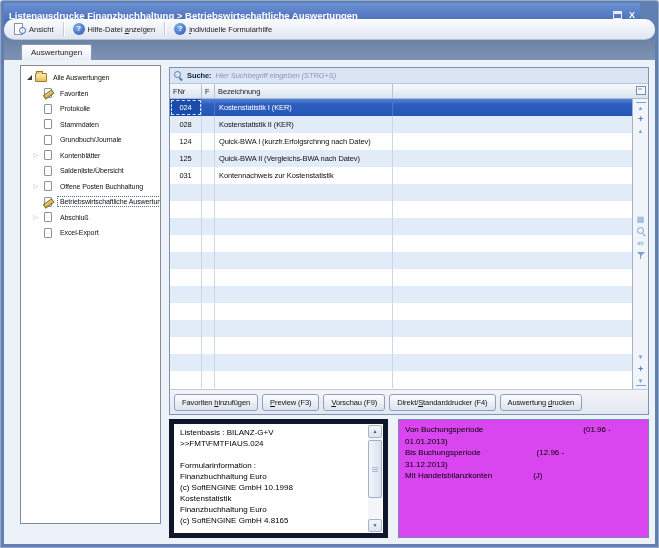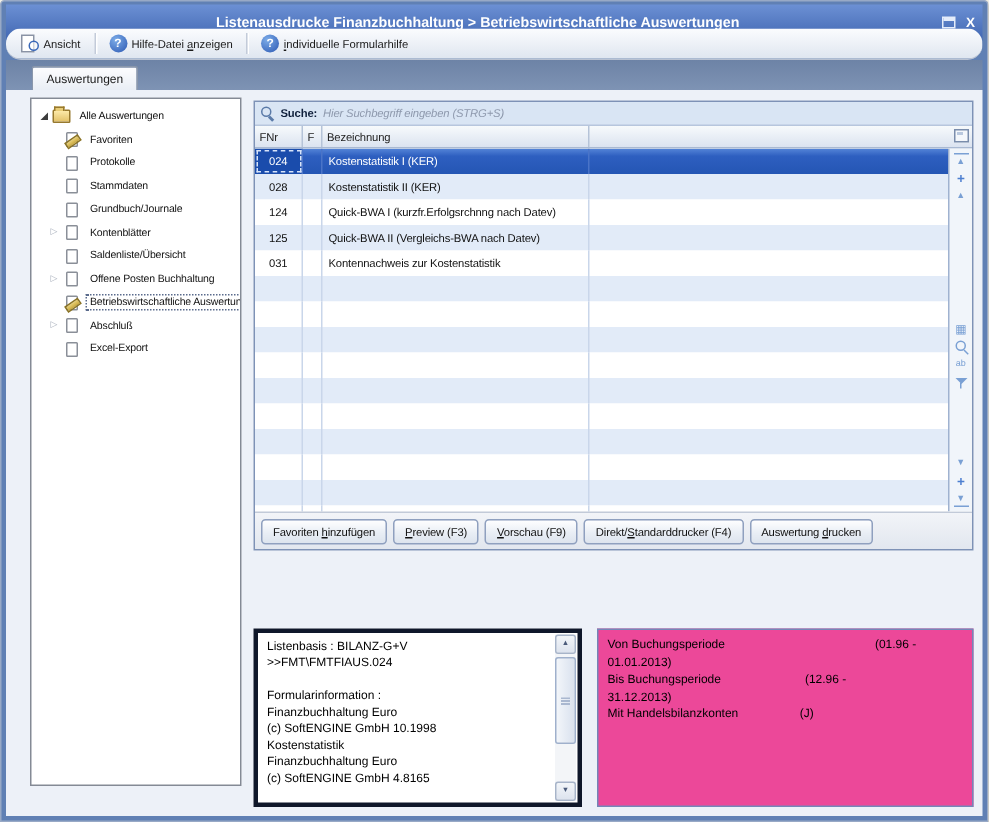--- a/index.html
+++ b/index.html
@@ -1,22 +1,22 @@
 <!DOCTYPE html>
 <html><head>
 <meta charset="utf-8">
 <style>
   html,body{margin:0;padding:0;background:#f4f1e6;font-family:"Liberation Sans",sans-serif;}
   *{box-sizing:border-box;}
   .window{position:relative;width:659px;height:548px;background:#6080b4;border:1px solid #98a9c6;
           border-radius:3px 3px 0 0;box-shadow:2px 3px 3px rgba(160,150,120,.65);overflow:hidden;}
   
-  .titlebar{position:absolute;left:3px;top:2px;right:3px;height:16px;
+  .titlebar{position:absolute;left:3px;top:2px;right:18px;height:16px;
             background:linear-gradient(#6c90d4,#4167b2);display:flex;align-items:center;
-            color:#fff;font-size:9.5px;font-weight:bold;padding:12px 5px;text-align:center;}
+            color:#fff;font-size:9.5px;font-weight:bold;padding:12px 5px;}
   .title-text{flex:1;white-space:nowrap;overflow:hidden;}
   .tb-controls{display:flex;align-items:center;gap:7px;}
   .btn-restore{width:9px;height:8px;border:1px solid #e4ecfa;position:relative;display:inline-block;cursor:default;}
   .btn-restore::before{content:"";position:absolute;left:0;right:0;top:0;height:2px;background:#e4ecfa;}
   .btn-close{font-size:9px;font-weight:bold;color:#fff;line-height:10px;cursor:default;}
   
   .toolbar{position:absolute;left:3px;top:18px;right:3px;height:21px;
            background:linear-gradient(#fbfcfe,#dfe6f0);border-bottom:1px solid #b9c2d2;
            display:flex;align-items:center;padding:0 4px;font-size:7.5px;color:#1a1a1a;border-radius:10px;}
   .tb-btn{display:flex;align-items:center;gap:3px;border:none;background:transparent;
@@ -48,21 +48,21 @@
   .ic-page{width:8px;height:10px;background:#fff;border:1px solid #8a8f98;border-radius:1px;position:relative;}
   .ic-page.pencil::after{content:"";position:absolute;left:-2px;top:3px;width:9px;height:2.5px;
         background:linear-gradient(#ead27a,#c9a83e);transform:rotate(-35deg);border:0.5px solid #8a7325;}
   .ic-folder{width:12px;height:9px;background:linear-gradient(#fce9a8,#e3c269);border:1px solid #97792e;
              border-radius:1px;position:relative;}
   .ic-folder::before{content:"";position:absolute;left:0;top:-3px;width:5px;height:2px;
              background:#e8cc76;border:1px solid #97792e;border-bottom:none;}
   .t-label{padding:1px 2px;border:1px dotted transparent;}
   .t-label.sel{border-color:#5a6b8c;}
   
-  .tablebox{position:absolute;left:168px;top:66px;width:480px;height:300px;background:#fff;
+  .tablebox{position:absolute;left:168px;top:66px;width:480px;height:348px;background:#fff;
             border:1px solid #7e92b6;display:flex;flex-direction:column;font-size:7.5px;letter-spacing:-0.1px;color:#111;}
   .searchbar{flex:0 0 16px;background:#d9e5f4;border-bottom:1px solid #b7c6dd;display:flex;align-items:center;padding:0 4px;gap:4px;cursor:text;}
   .mag-icon{width:9px;height:9px;position:relative;flex:0 0 9px;}
   .mag-icon::before{content:"";position:absolute;left:0;top:0;width:5px;height:5px;border:1.5px solid #5a7aa8;border-radius:50%;}
   .mag-icon::after{content:"";position:absolute;left:6px;top:6px;width:4px;height:1.5px;background:#5a7aa8;transform:rotate(45deg);transform-origin:0 0;}
   .search-label{font-weight:bold;color:#10203c;}
   .search-ph{font-style:italic;color:#8e99ad;}
   .thead{flex:0 0 15px;display:flex;background:linear-gradient(#f7fafc,#dbe3f0);border-bottom:1px solid #a9b9d2;position:relative;}
   .h-cell{border-right:1px solid #b5c3d8;display:flex;align-items:center;padding:0 3px;color:#222;}
   .h-fnr{flex:0 0 32px;} .h-f{flex:0 0 13px;} .h-name{flex:0 0 178px;} .h-fill{flex:1;border-right:none;}
@@ -97,32 +97,32 @@
   .si-filter{position:relative;}
   .si-filter::before{content:"";position:absolute;left:1px;top:2px;width:0;height:0;
       border-left:4px solid transparent;border-right:4px solid transparent;border-top:4px solid #7aa0d4;}
   .si-filter::after{content:"";position:absolute;left:4px;top:5px;width:1.5px;height:4px;background:#7aa0d4;}
   .btnrow{flex:0 0 25px;border-top:1px solid #c2cad8;background:linear-gradient(#f2f4f8,#e2e7ef);
           display:flex;align-items:center;padding:0 4px;gap:4px;}
   .act-btn{height:17px;padding:0 7px;font:inherit;font-size:7.5px;letter-spacing:-0.1px;color:#111;
            background:linear-gradient(#fefeff,#e9eef5 55%,#dde4ee);border:1px solid #8fa0bf;border-radius:3px;cursor:default;}
   
   .infobox{position:absolute;left:168px;top:418px;width:219px;height:119px;background:#fff;
-           border:3px solid #0f172a;font-size:8px;color:#000;overflow:hidden;}
+           border:5px solid #0f172a;font-size:8px;color:#000;overflow:hidden;}
   .info-lines{position:absolute;left:0;top:3px;right:15px;padding-left:6px;line-height:11px;}
   .info-line{min-height:11px;white-space:nowrap;}
   .vscroll{position:absolute;right:1px;top:1px;bottom:1px;width:14px;background:#f3f5f8;}
   .sb-btn{position:absolute;left:0;right:0;height:13px;background:linear-gradient(#f2f5f9,#dde3ee);
           border:1px solid #a7b4c9;border-radius:2px;font-size:5px;color:#4a5a7a;text-align:center;line-height:11px;cursor:default;}
   .sb-btn.up{top:0;} .sb-btn.down{bottom:0;}
   .sb-thumb{position:absolute;left:0;right:0;top:15px;height:58px;background:linear-gradient(90deg,#f3f6fa,#d9e1ee);
             border:1px solid #9fb0cc;border-radius:2px;cursor:default;}
   .sb-thumb::after{content:"";position:absolute;left:3px;right:3px;top:26px;height:5px;
       background:repeating-linear-gradient(#aab8d0 0 1px,transparent 1px 2px);}
-  .periodbox{position:absolute;left:397px;top:418px;width:251px;height:119px;background:#ec4899;
+  .periodbox{position:absolute;left:397px;top:418px;width:251px;height:119px;background:#d946ef;
              border:1px solid #7486b8;font-size:8px;color:#000;padding:4px 6px;line-height:11.5px;}
   .p-line1{display:flex;white-space:nowrap;}
   .p-spacer{display:inline-block;flex:0 0 auto;}
   .p-entry:nth-child(1) .p-spacer{width:100px;}
   .p-entry:nth-child(2) .p-spacer{width:56px;}
   .p-entry:nth-child(3) .p-spacer{width:41px;}
 </style>
 </head>
 <body>
 

